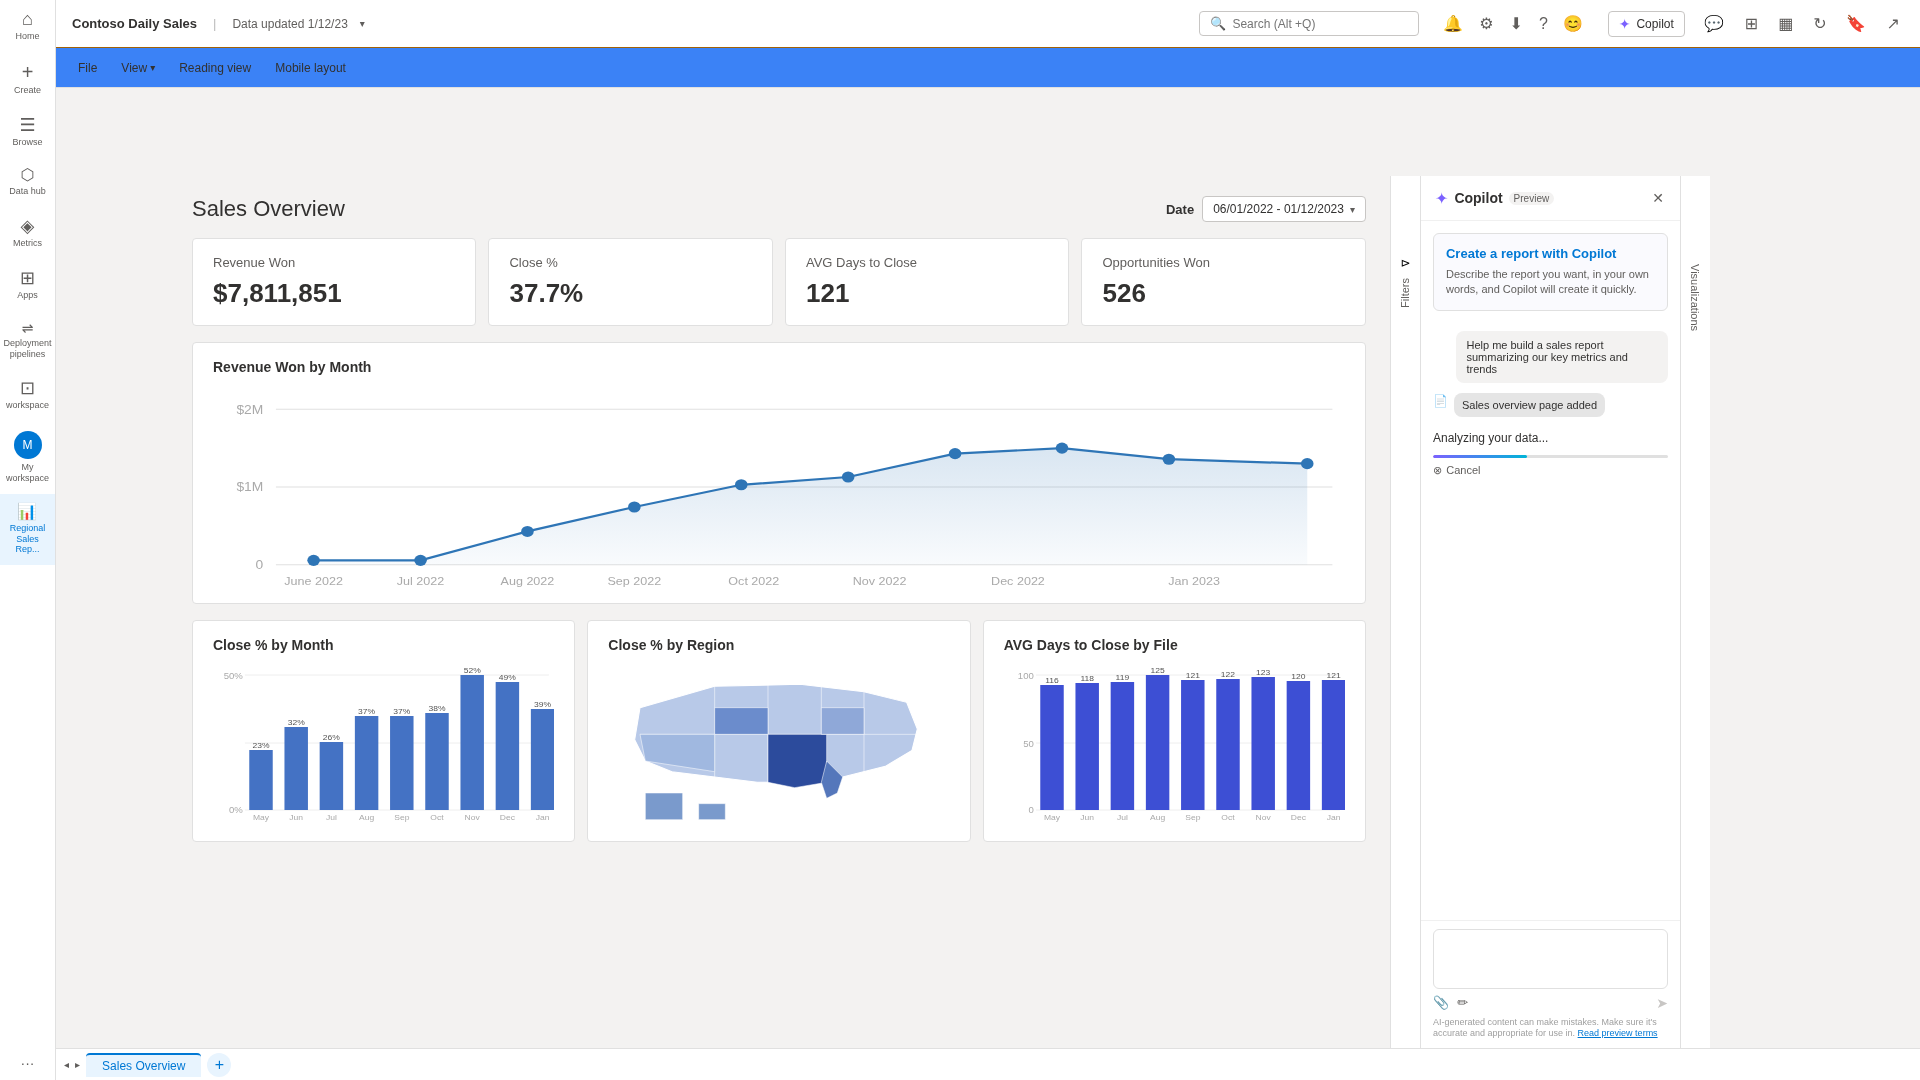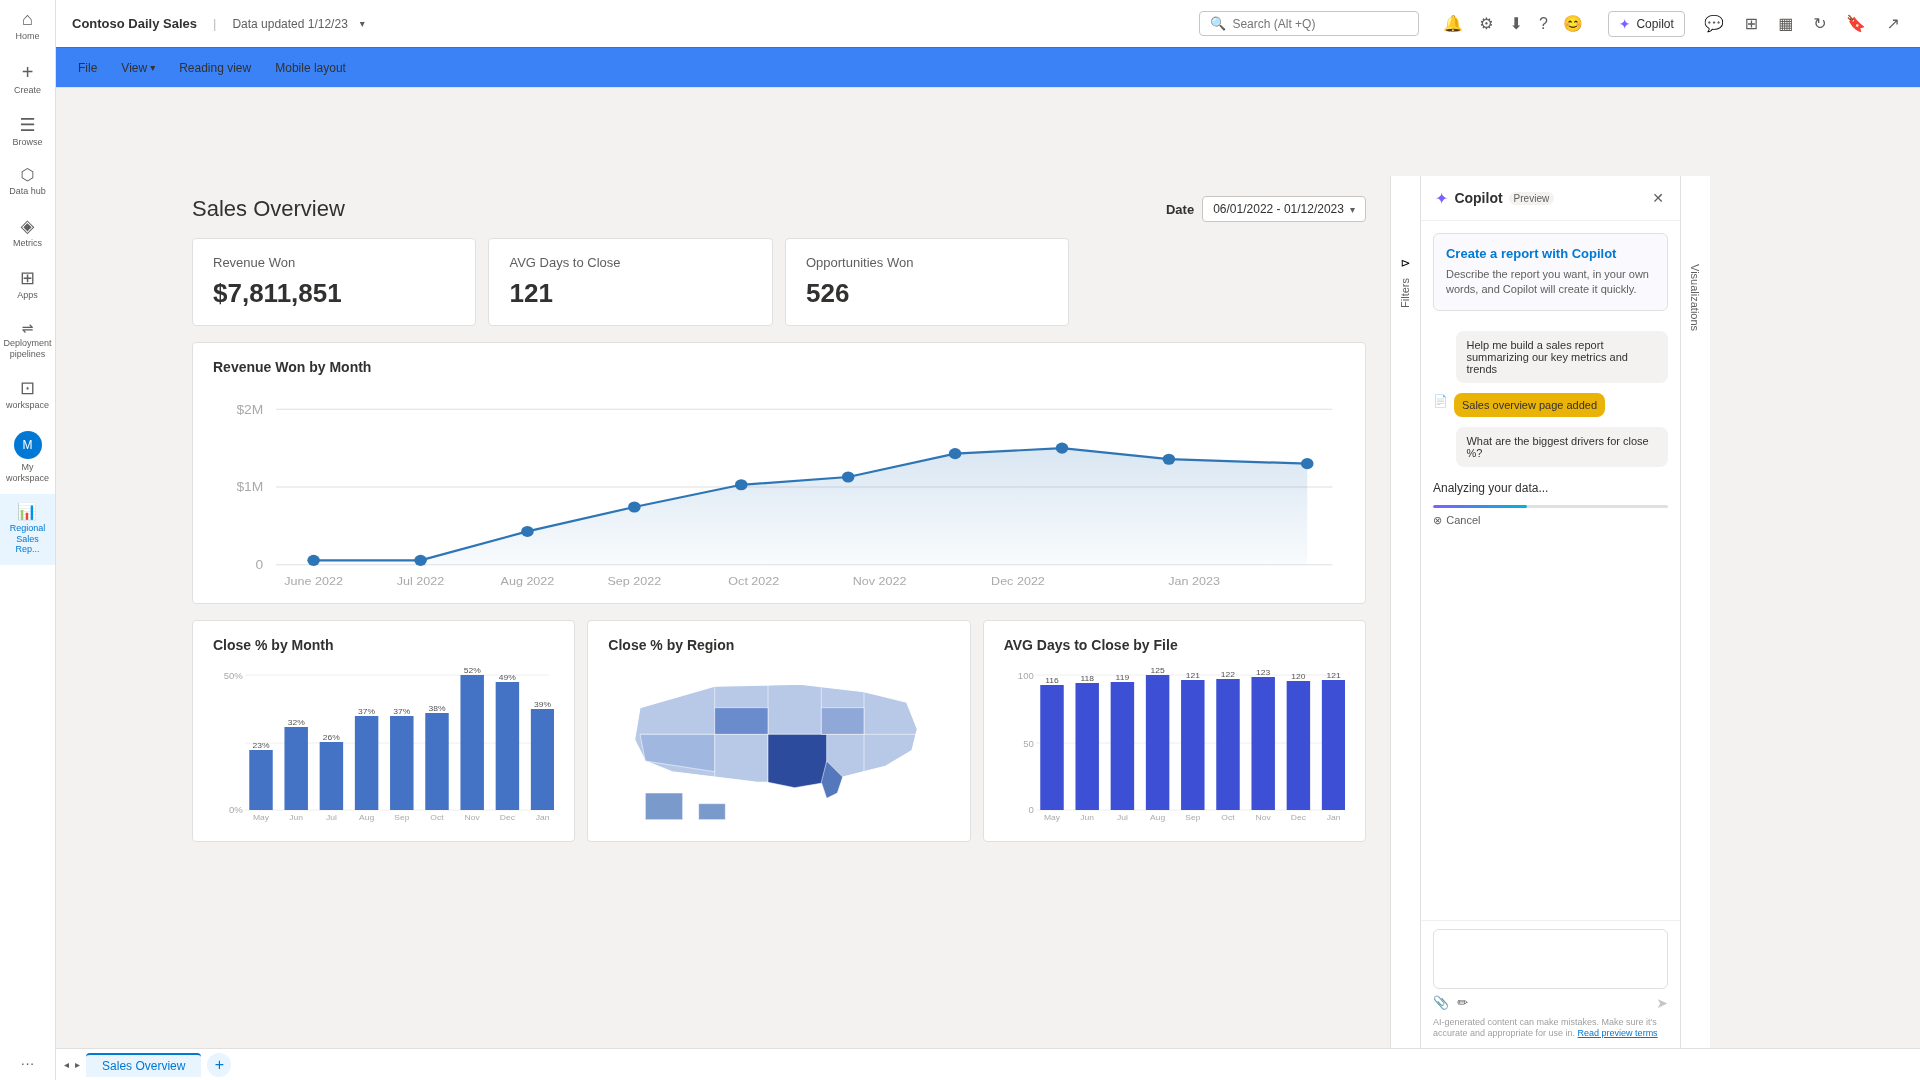--- a/index.html
+++ b/index.html
@@ -150,21 +150,21 @@
     .copilot-messages { flex: 1; overflow-y: auto; padding: 8px 12px; display: flex; flex-direction: column; gap: 10px; }
     .copilot-msg-user {
       background: #f3f2f1; border-radius: 8px; padding: 8px 10px;
       font-size: 11px; color: #323130; align-self: flex-end; max-width: 90%;
     }
     .copilot-msg-system {
       display: flex; align-items: flex-start; gap: 6px;
       font-size: 11px; color: #323130;
     }
     .copilot-msg-icon { color: #7b61ff; font-size: 12px; margin-top: 1px; }
-    .copilot-msg-text { background: #eab308; border-radius: 8px; padding: 6px 8px; font-size: 11px; }
+    .copilot-msg-text { background: #e5e5e5; border-radius: 8px; padding: 6px 8px; font-size: 11px; }
     .copilot-analyzing {
       font-size: 12px; color: #323130; padding: 4px 0;
     }
     .copilot-progress {
       height: 3px; background: #e0e0e0; border-radius: 2px; margin-top: 6px;
       overflow: hidden;
     }
     .copilot-progress-bar {
       height: 100%; width: 40%; background: linear-gradient(90deg, #7b61ff, #00b4d8);
       border-radius: 2px;
@@ -377,20 +377,24 @@
           <span>06/01/2022 - 01/12/2023</span>
           <span class="date-chevron">▾</span>
         </div>
       </div>
     </div>
 
     <div class="kpi-row">
       <div class="kpi-card">
         <div class="kpi-label">Revenue Won</div>
         <div class="kpi-value">$7,811,851</div>
+      </div>
+      <div class="kpi-card">
+        <div class="kpi-label">Close %</div>
+        <div class="kpi-value">37.7%</div>
       </div>
       <div class="kpi-card">
         <div class="kpi-label">AVG Days to Close</div>
         <div class="kpi-value">121</div>
       </div>
       <div class="kpi-card">
         <div class="kpi-label">Opportunities Won</div>
         <div class="kpi-value">526</div>
       </div>
     </div>
@@ -590,23 +594,20 @@
 
       <div class="copilot-msg-user">
         Help me build a sales report summarizing our key metrics and trends
       </div>
 
       <div class="copilot-msg-system">
         <span class="copilot-msg-icon">📄</span>
         <span class="copilot-msg-text">Sales overview page added</span>
       </div>
 
-      <div class="copilot-msg-user">
-        What are the biggest drivers for close %?
-      </div>
 
       <div>
         <div class="copilot-analyzing">Analyzing your data...</div>
         <div class="copilot-progress">
           <div class="copilot-progress-bar"></div>
         </div>
         <div class="copilot-cancel-row">
           <span>⊗</span>
           <span>Cancel</span>
         </div>

